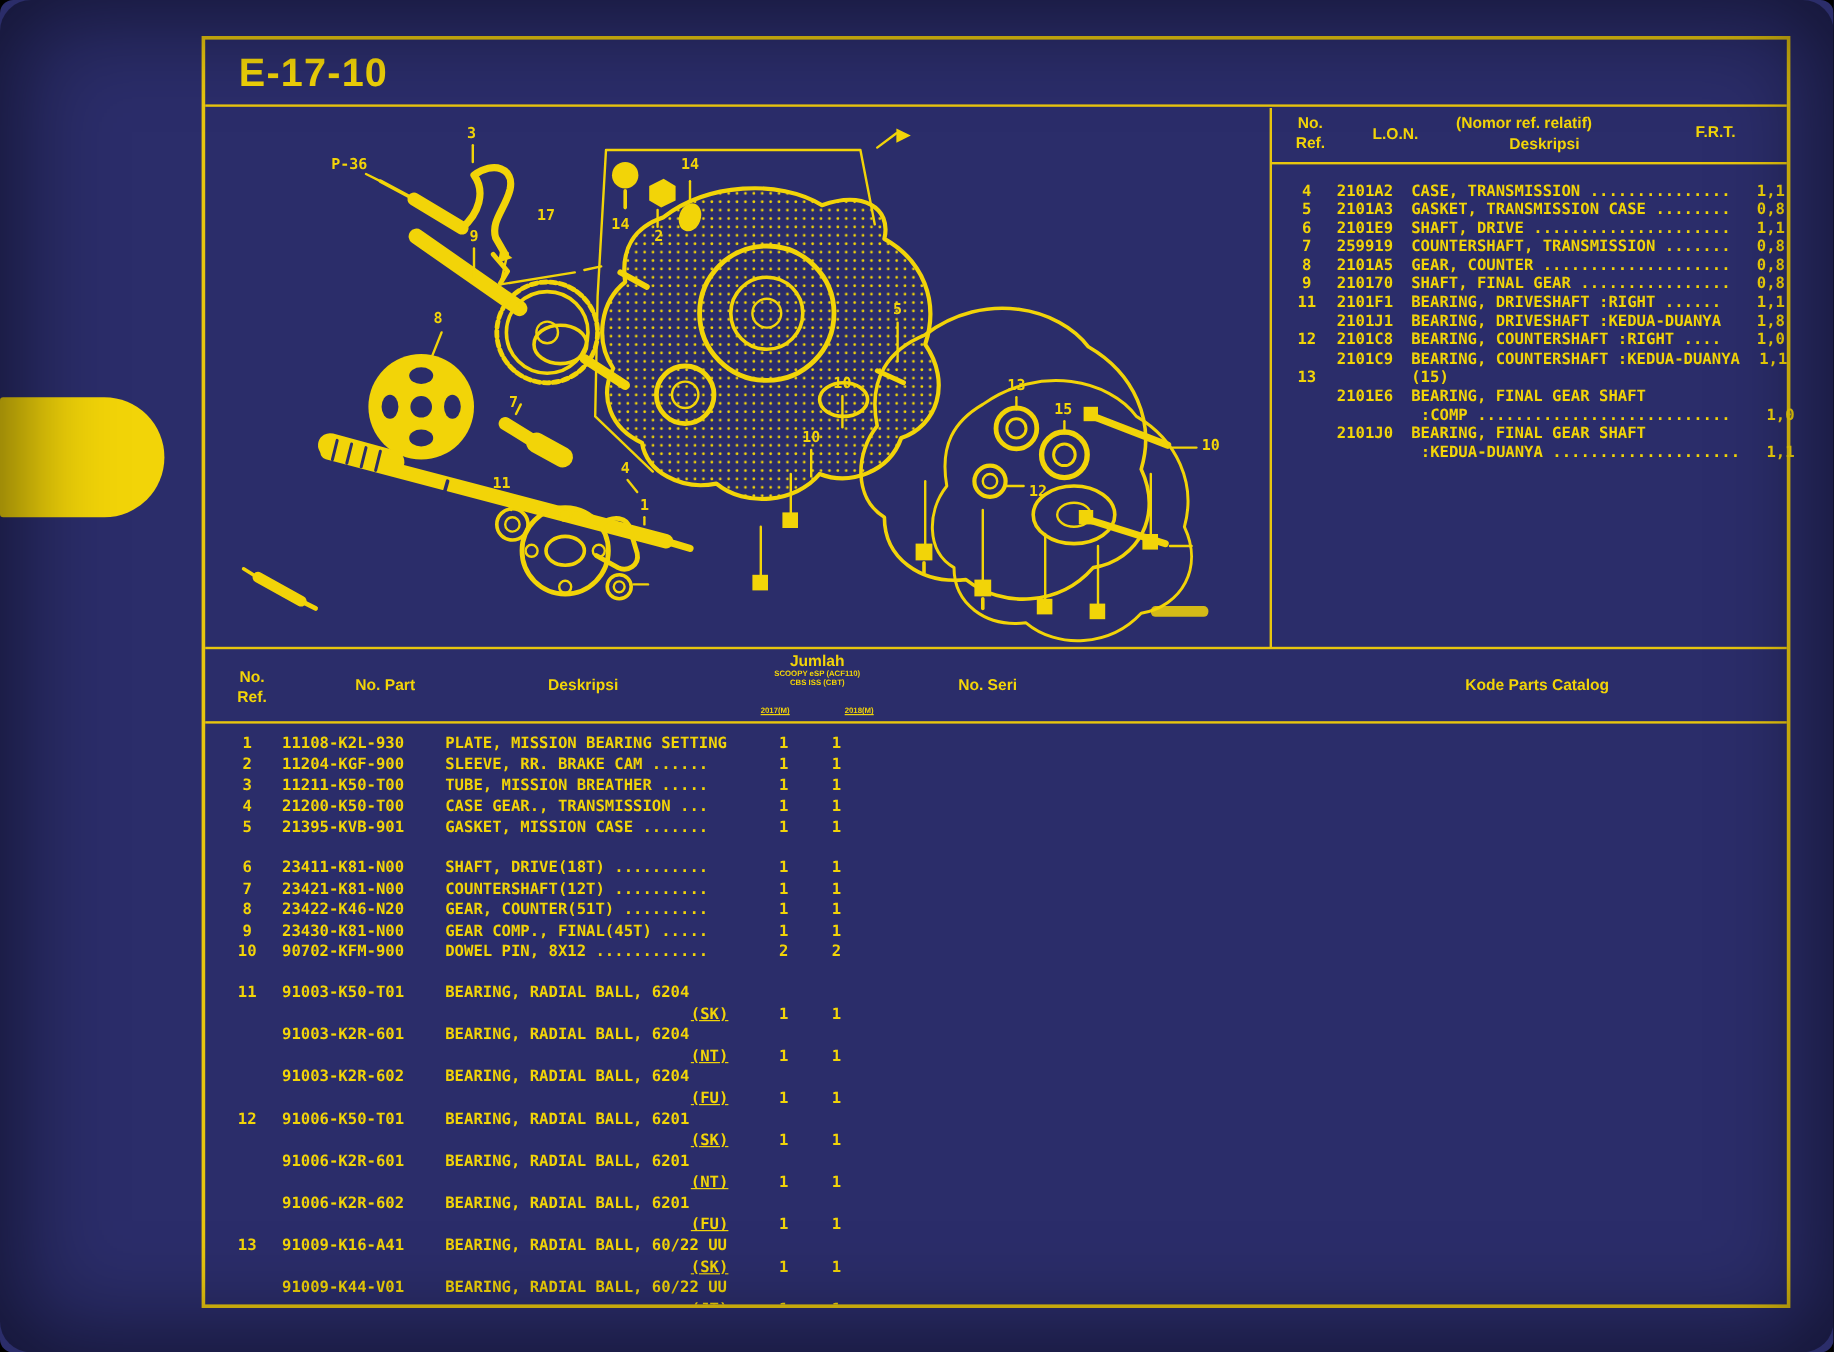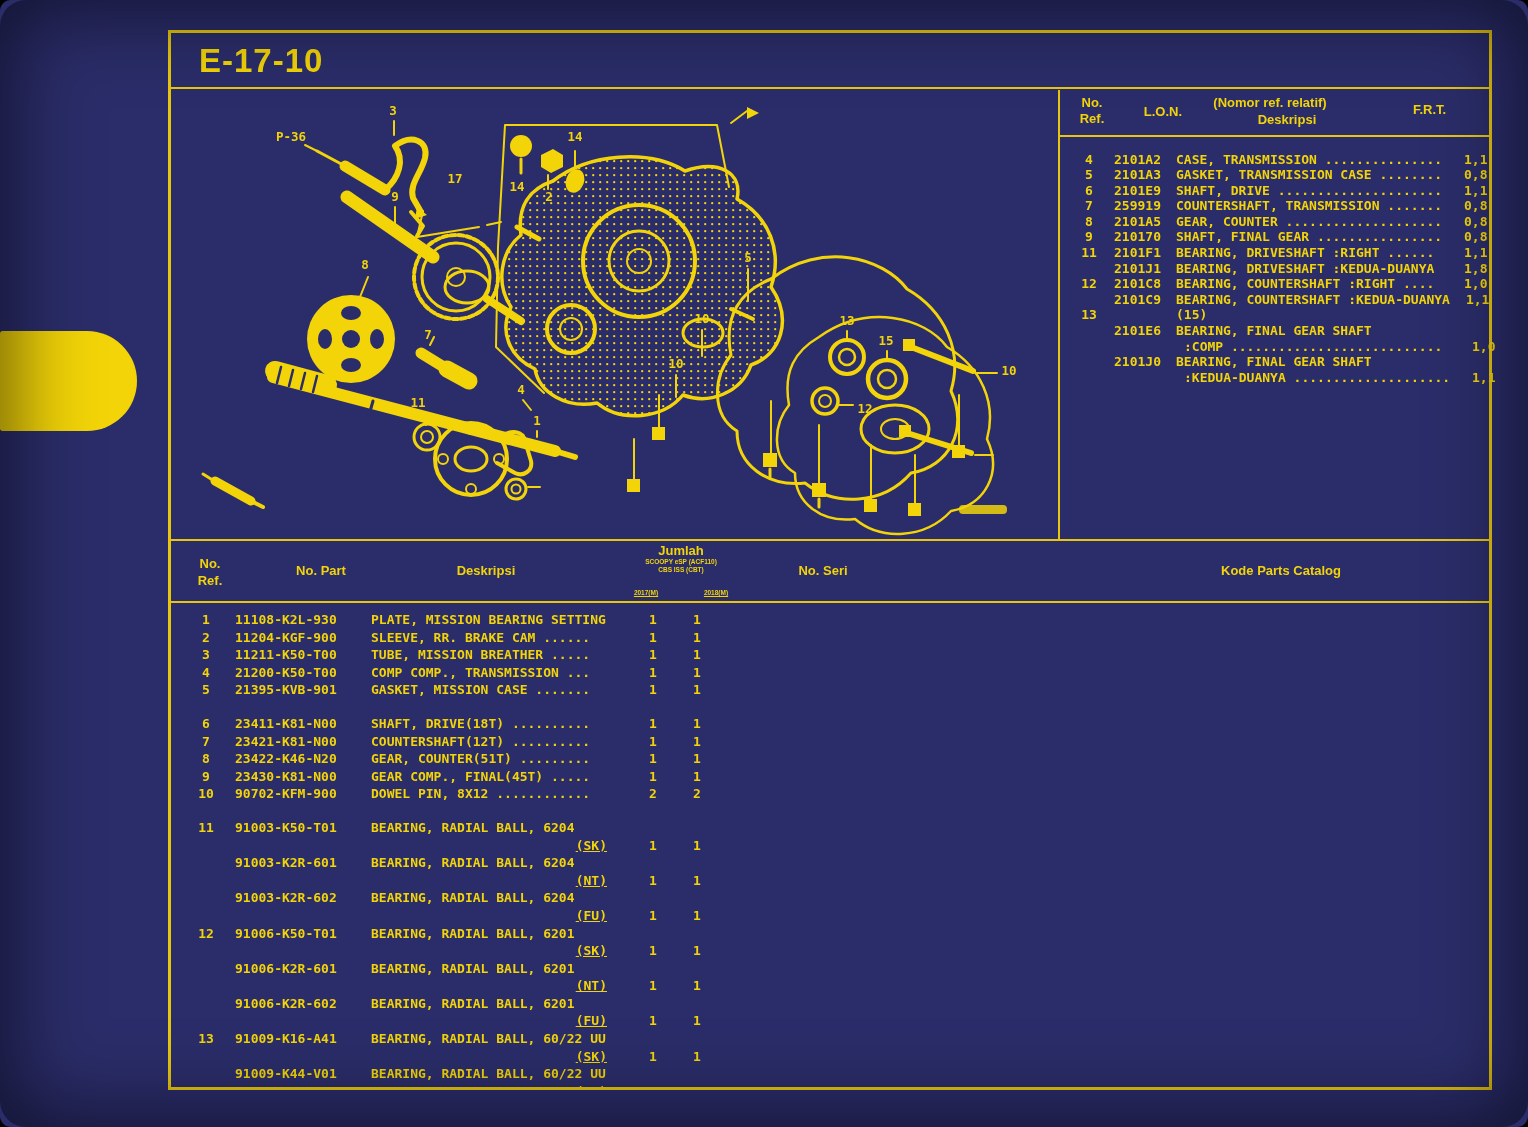--- a/index.html
+++ b/index.html
@@ -271,21 +271,21 @@
         <span>2017(M)</span>
         <span>2018(M)</span>
       </div>
       <div class="ph-seri">No. Seri</div>
       <div class="ph-kode">Kode Parts Catalog</div>
     </div>
     <div class="parts-body">
         <div class="p-row"><span class="c-ref">1</span><span class="c-part">11108-K2L-930</span><span class="c-desc">PLATE, MISSION BEARING SETTING</span><span class="c-q1">1</span><span class="c-q2">1</span></div>
         <div class="p-row"><span class="c-ref">2</span><span class="c-part">11204-KGF-900</span><span class="c-desc">SLEEVE, RR. BRAKE CAM ......</span><span class="c-q1">1</span><span class="c-q2">1</span></div>
         <div class="p-row"><span class="c-ref">3</span><span class="c-part">11211-K50-T00</span><span class="c-desc">TUBE, MISSION BREATHER .....</span><span class="c-q1">1</span><span class="c-q2">1</span></div>
-        <div class="p-row"><span class="c-ref">4</span><span class="c-part">21200-K50-T00</span><span class="c-desc">COMP COMP., TRANSMISSION ...</span><span class="c-q1">1</span><span class="c-q2">1</span></div>
+        <div class="p-row"><span class="c-ref">4</span><span class="c-part">21200-K50-T00</span><span class="c-desc">CASE GEAR., TRANSMISSION ...</span><span class="c-q1">1</span><span class="c-q2">1</span></div>
         <div class="p-row"><span class="c-ref">5</span><span class="c-part">21395-KVB-901</span><span class="c-desc">GASKET, MISSION CASE .......</span><span class="c-q1">1</span><span class="c-q2">1</span></div>
         <div class="p-row gap"><span class="c-ref">6</span><span class="c-part">23411-K81-N00</span><span class="c-desc">SHAFT, DRIVE(18T) ..........</span><span class="c-q1">1</span><span class="c-q2">1</span></div>
         <div class="p-row"><span class="c-ref">7</span><span class="c-part">23421-K81-N00</span><span class="c-desc">COUNTERSHAFT(12T) ..........</span><span class="c-q1">1</span><span class="c-q2">1</span></div>
         <div class="p-row"><span class="c-ref">8</span><span class="c-part">23422-K46-N20</span><span class="c-desc">GEAR, COUNTER(51T) .........</span><span class="c-q1">1</span><span class="c-q2">1</span></div>
         <div class="p-row"><span class="c-ref">9</span><span class="c-part">23430-K81-N00</span><span class="c-desc">GEAR COMP., FINAL(45T) .....</span><span class="c-q1">1</span><span class="c-q2">1</span></div>
         <div class="p-row"><span class="c-ref">10</span><span class="c-part">90702-KFM-900</span><span class="c-desc">DOWEL PIN, 8X12 ............</span><span class="c-q1">2</span><span class="c-q2">2</span></div>
         <div class="p-row gap"><span class="c-ref">11</span><span class="c-part">91003-K50-T01</span><span class="c-desc">BEARING, RADIAL BALL, 6204</span><span class="c-q1"></span><span class="c-q2"></span></div>
         <div class="p-row"><span class="c-ref"></span><span class="c-part"></span><span class="c-desc r">(SK)</span><span class="c-q1">1</span><span class="c-q2">1</span></div>
         <div class="p-row"><span class="c-ref"></span><span class="c-part">91003-K2R-601</span><span class="c-desc">BEARING, RADIAL BALL, 6204</span><span class="c-q1"></span><span class="c-q2"></span></div>
         <div class="p-row"><span class="c-ref"></span><span class="c-part"></span><span class="c-desc r">(NT)</span><span class="c-q1">1</span><span class="c-q2">1</span></div>

